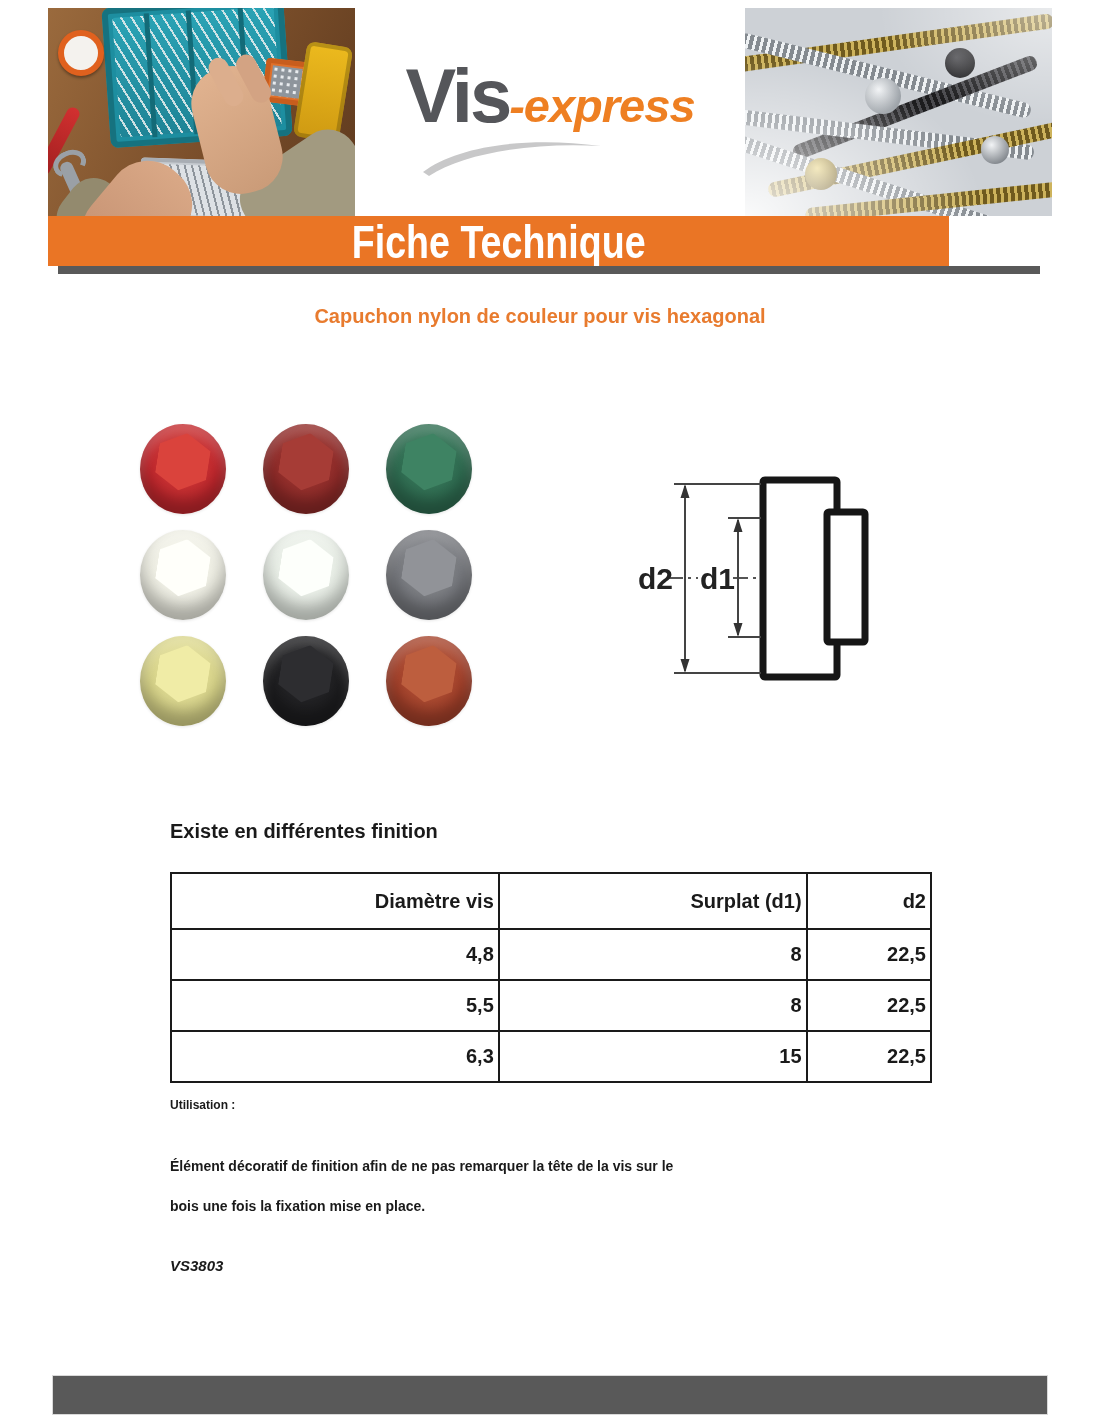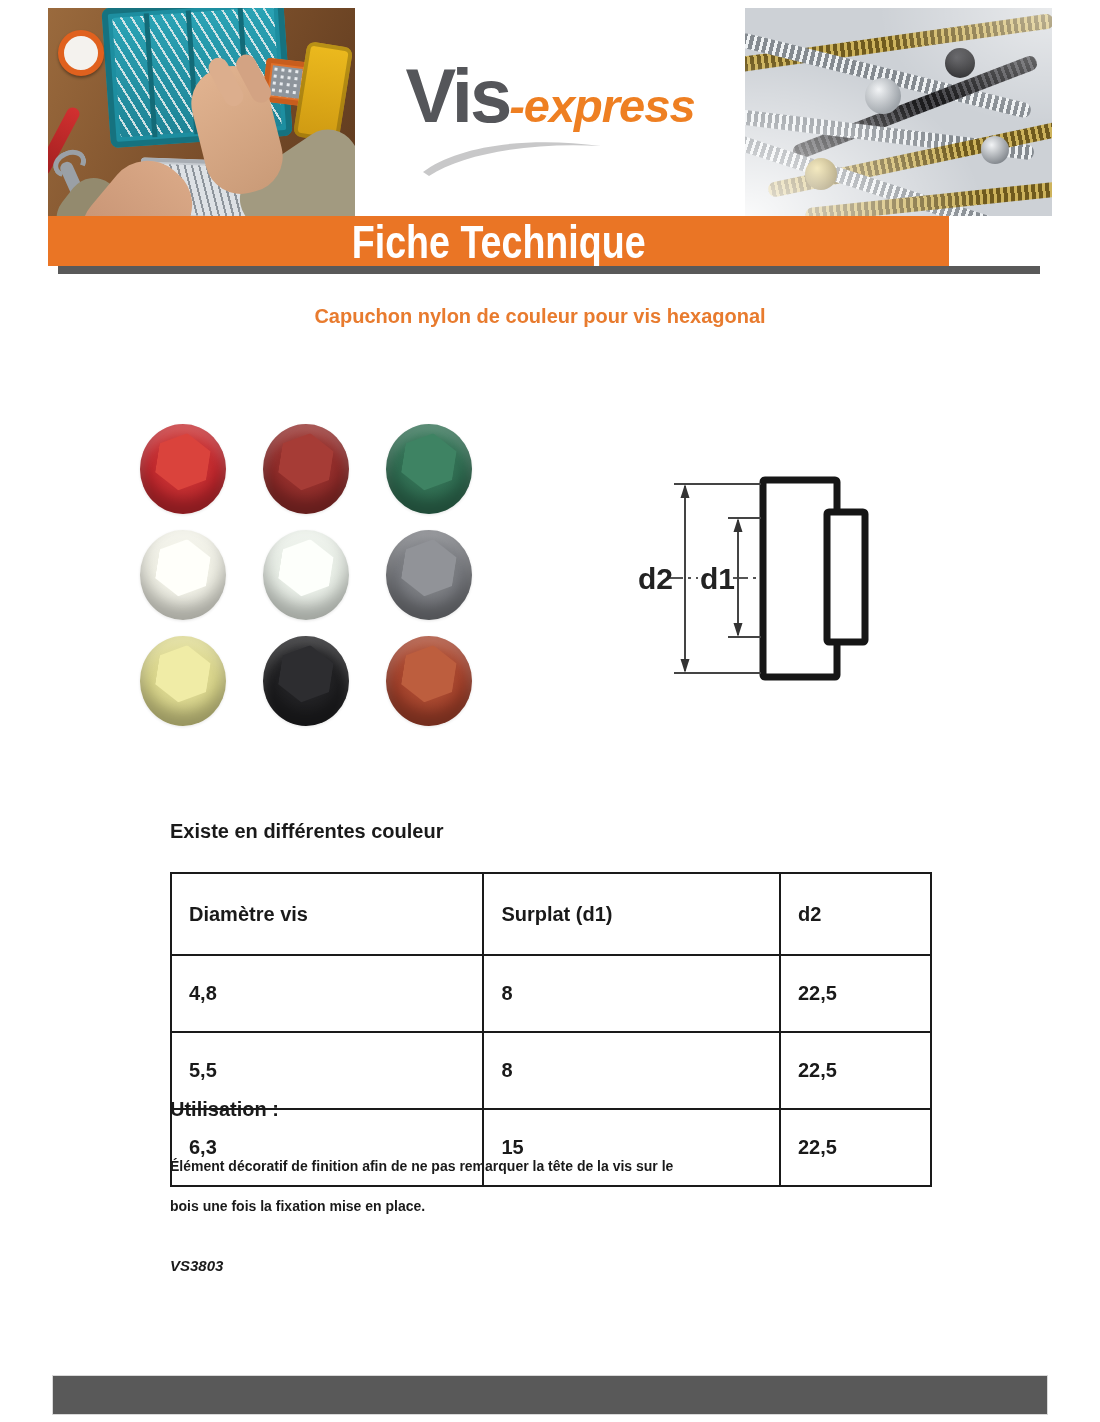--- a/index.html
+++ b/index.html
@@ -93,25 +93,25 @@
   .cap-hex{position:absolute;left:20%;top:10%;width:60%;height:64%;background:var(--hex);
           clip-path:polygon(50% 0,100% 25%,100% 75%,50% 100%,0 75%,0 25%);
           transform:rotate(9deg);filter:drop-shadow(0 3px 3px rgba(0,0,0,.22)) brightness(1.04);}
 
   
   .diagram{position:absolute;left:600px;top:440px;}
 
   
   .colors-heading{position:absolute;left:170px;top:820px;font-size:20px;font-weight:bold;}
   .spec-table{position:absolute;left:170px;top:872px;width:762px;border-collapse:collapse;}
-  .spec-table th,.spec-table td{border:2px solid #1a1a1a;text-align:left;
-          font-size:20px;font-weight:bold;padding:17px;}
+  .spec-table th,.spec-table td{border:2px solid #1a1a1a;text-align:right;
+          font-size:20px;font-weight:bold;padding:4px;}
   .spec-table th{height:46px;}
   .spec-table td{height:41px;}
-  .usage-heading{position:absolute;left:170px;top:1098px;font-size:20px;font-weight:bold;}
+  .usage-heading{position:absolute;left:170px;top:1098px;font-size:12px;font-weight:bold;}
   .usage-text{position:absolute;left:170px;top:1146px;width:770px;font-size:14px;font-weight:bold;
           line-height:40px;white-space:pre-line;}
   .ref-code{position:absolute;left:170px;top:1257px;font-size:15px;font-weight:bold;font-style:italic;}
 
   .footer-bar{position:absolute;left:53px;top:1376px;width:994px;height:38px;background:#595959;
           box-shadow:0 0 0 1px #d9d9d9;}
 </style>
 </head>
 <body>
 
@@ -210,21 +210,21 @@
     <line x1="128" y1="78" x2="161" y2="78" stroke="#444" stroke-width="2"></line>
     <line x1="128" y1="197" x2="161" y2="197" stroke="#444" stroke-width="2"></line>
     <line x1="138" y1="80" x2="138" y2="195" stroke="#444" stroke-width="2"></line>
     <polygon points="138,78 133.5,92 142.5,92" fill="#333"></polygon>
     <polygon points="138,197 133.5,183 142.5,183" fill="#333"></polygon>
 
     <text x="38" y="149" font-family="Liberation Sans, sans-serif" font-size="30" font-weight="bold" fill="#222" id="diag-d2">d2</text>
     <text x="100" y="149" font-family="Liberation Sans, sans-serif" font-size="30" font-weight="bold" fill="#222" id="diag-d1">d1</text>
   </svg>
 
-  <div class="colors-heading">Existe en différentes couleur</div>
+  <div class="colors-heading">Existe en différentes finition</div>
 
   <table class="spec-table">
     <thead>
       <tr>
         <th>Diamètre vis</th>
         <th>Surplat (d1)</th>
         <th>d2</th>
       </tr>
     </thead>
     <tbody>

